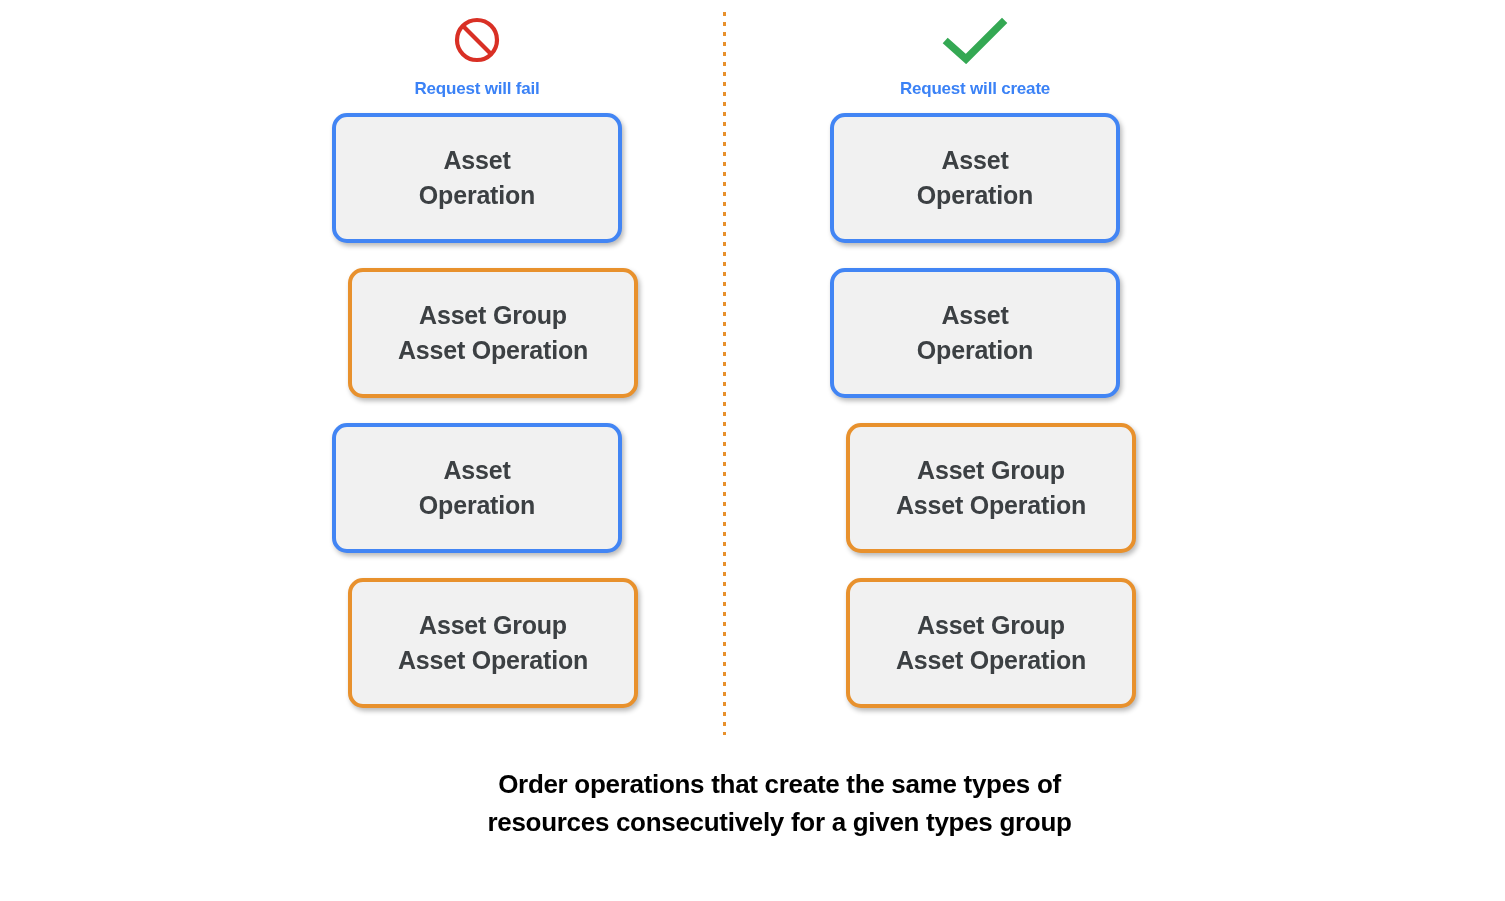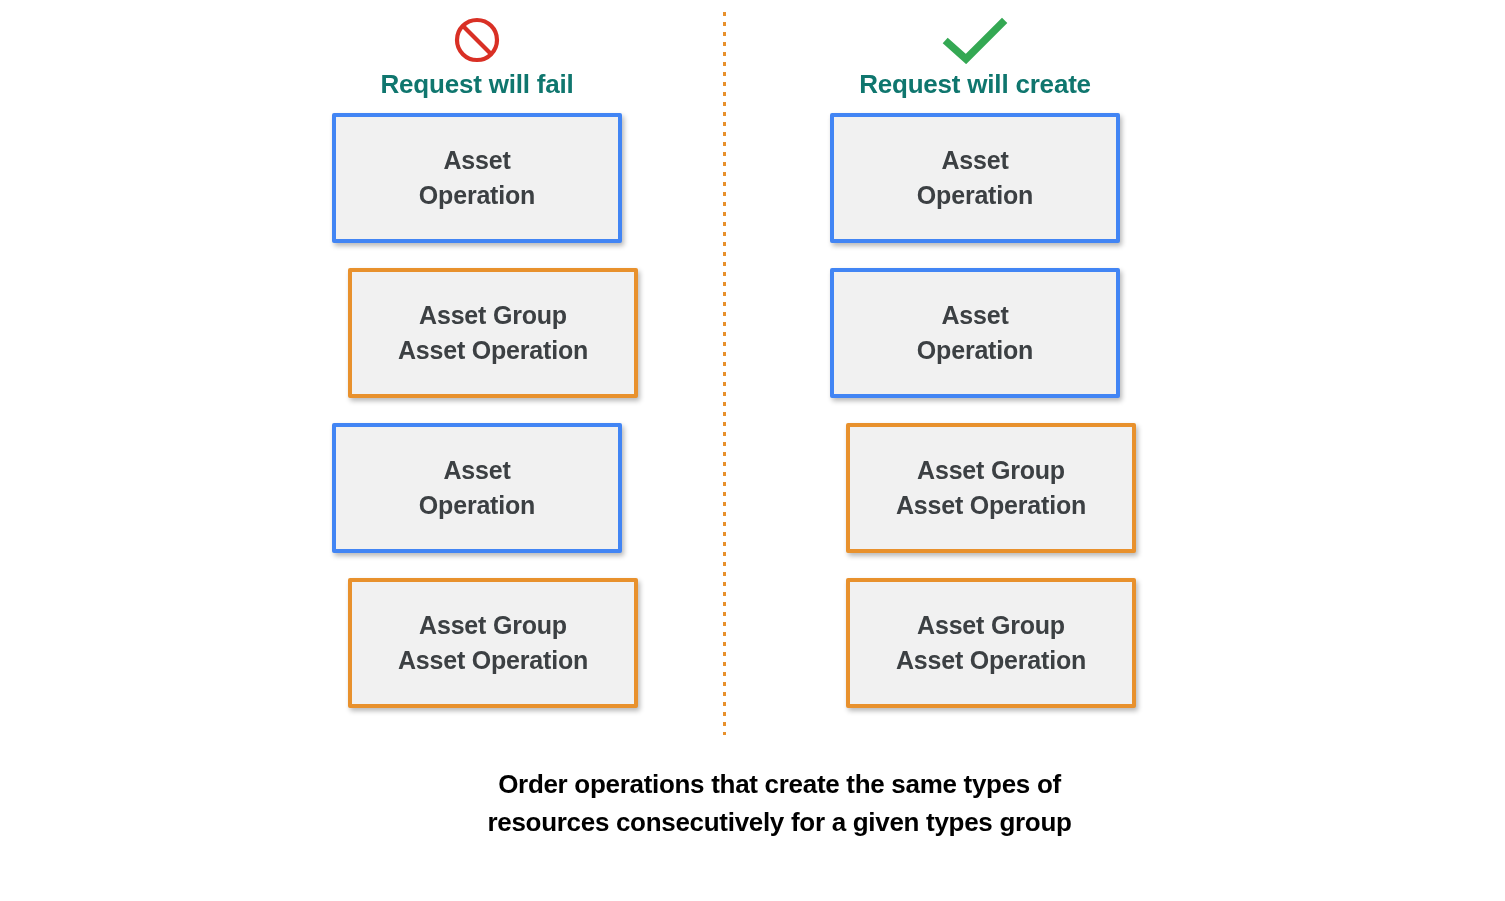--- a/index.html
+++ b/index.html
@@ -53,43 +53,43 @@
     width: 340px;
     text-align: center;
   }
   .col-icon {
     height: 56px;
     display: flex;
     align-items: center;
     justify-content: center;
   }
   .col-title {
-    font-size: 26px;
+    font-size: 17px;
     font-weight: bold;
-    color: #0f766e;
+    color: #3b82f6;
     letter-spacing: -0.2px;
     line-height: 1.1;
-    margin-top: 2px;
+    margin-top: 12px;
     white-space: nowrap;
   }
 
   
   .box-list {
     position: absolute;
     top: 113px;
     left: 25px;
     width: 290px;
   }
   .box {
     box-sizing: border-box;
     width: 290px;
     height: 130px;
     margin-bottom: 25px;
     background: #f1f1f1;
-    border-radius: 2px;
+    border-radius: 15px;
     border: 4px solid #4285F4;
     box-shadow: 2px 3px 5px rgba(0,0,0,0.28);
     display: flex;
     align-items: center;
     justify-content: center;
     text-align: center;
   }
   .box:last-child { margin-bottom: 0; }
   .box.blue   { border-color: #4285F4; }
   .box.orange { border-color: #E8912D; margin-left: 16px; }

